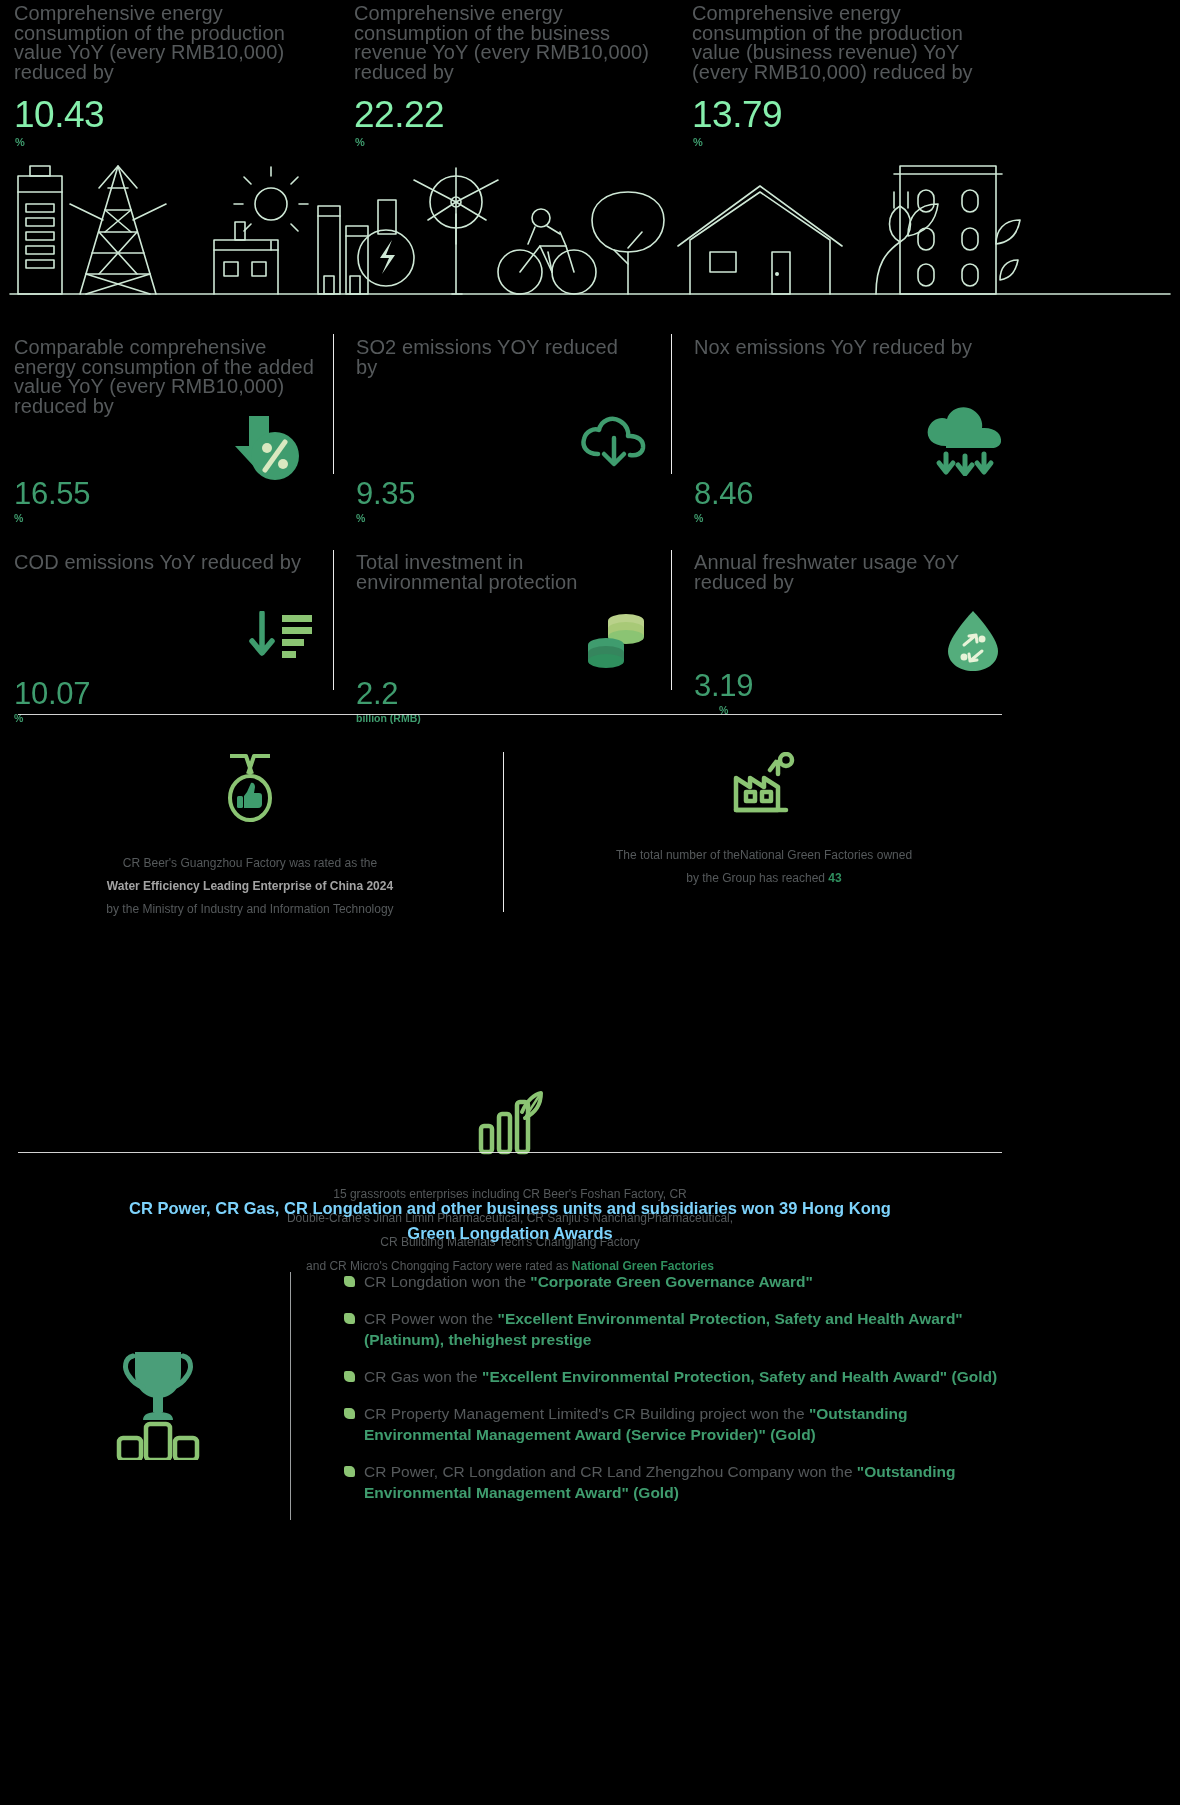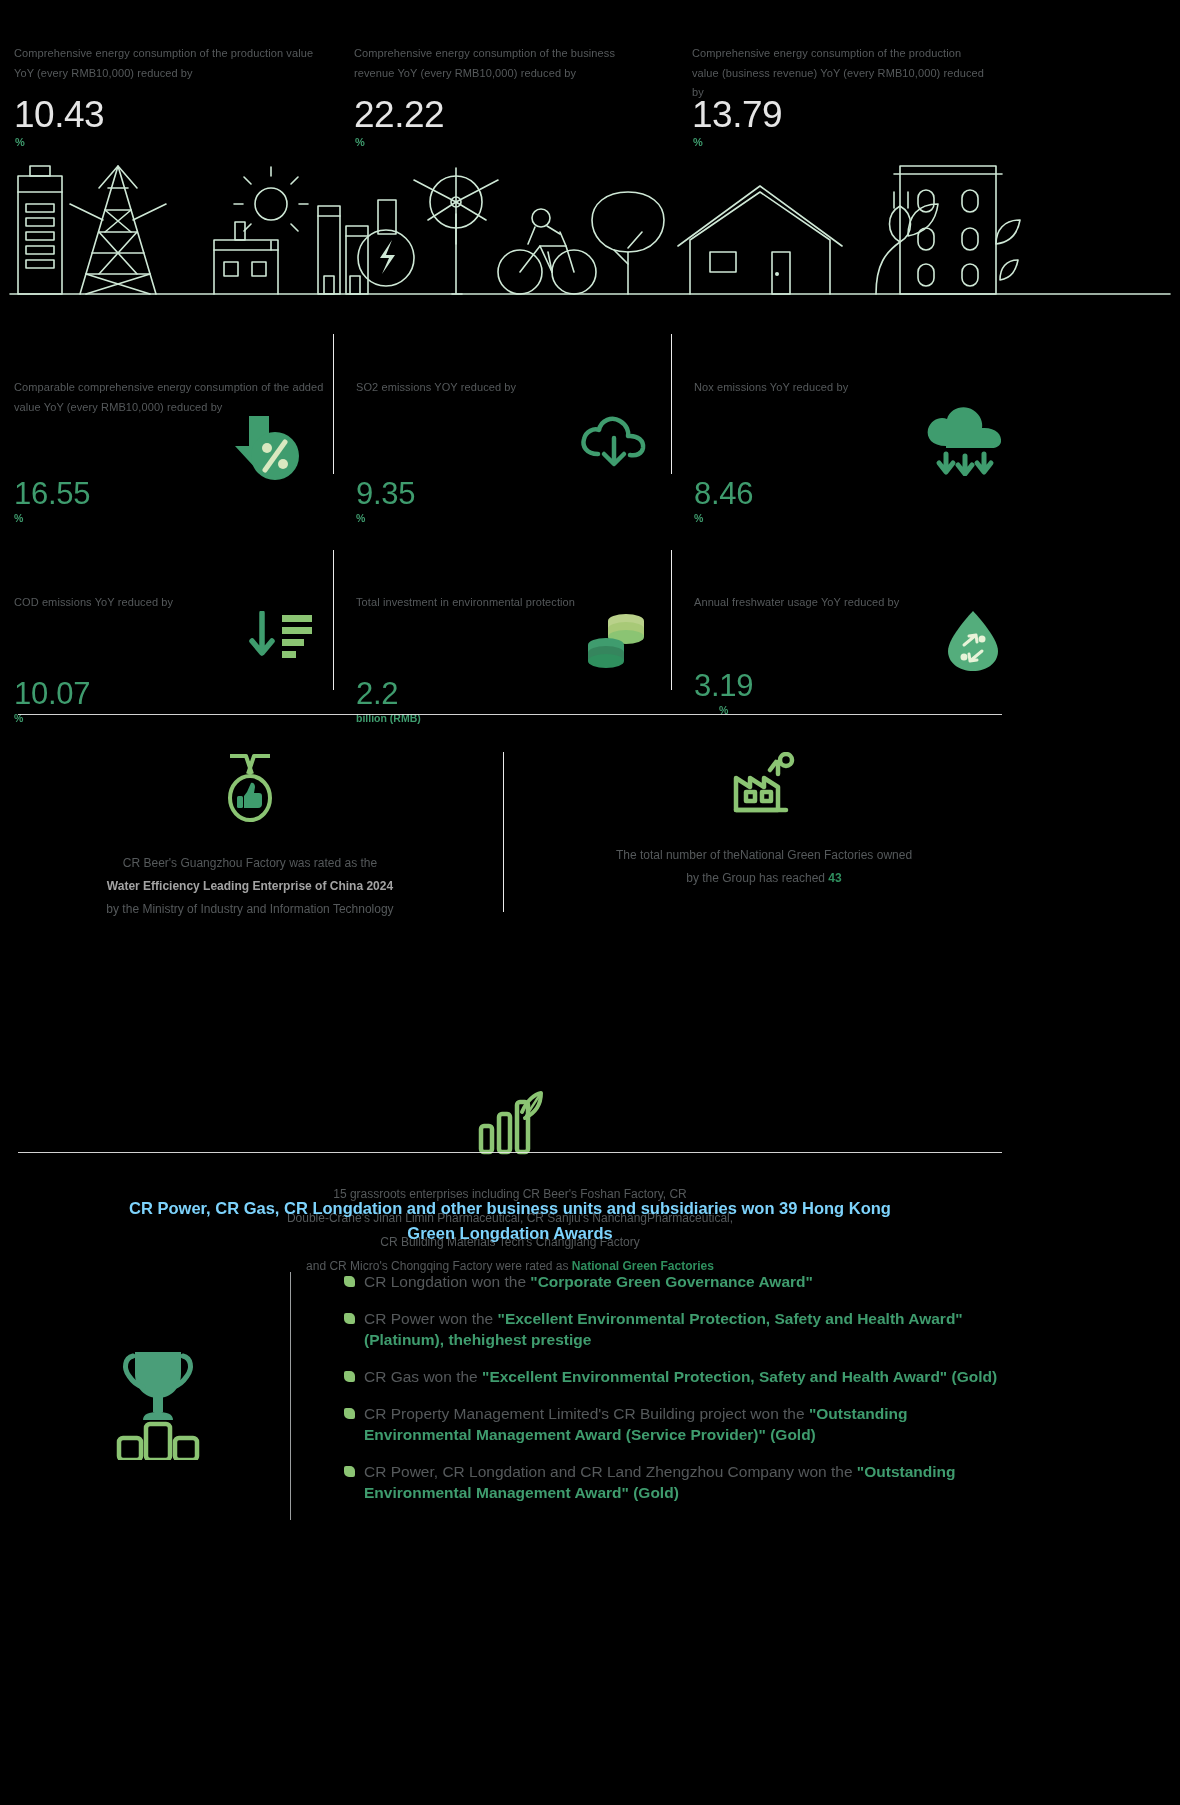--- a/index.html
+++ b/index.html
@@ -8,27 +8,26 @@
     height: 1805px;
     background: #000000;
     font-family: "Liberation Sans", sans-serif;
     overflow: hidden;
   }
   .page { position: relative; width: 1180px; height: 1805px; }
 
   
   .label {
     color: #55595b;
-    font-size: 11px;
+    font-size: 20px;
     line-height: 19.5px;
     letter-spacing: .1px;
-    margin-top: 40px;
   }
   .bignum {
-    color: #e5e5e5;
+    color: #86efac;
     font-size: 37px;
     line-height: 38px;
     letter-spacing: -.5px;
   }
   .unit {
     color: #3f9c6e;
     font-size: 11px;
     line-height: 12px;
     font-weight: bold;
   }

